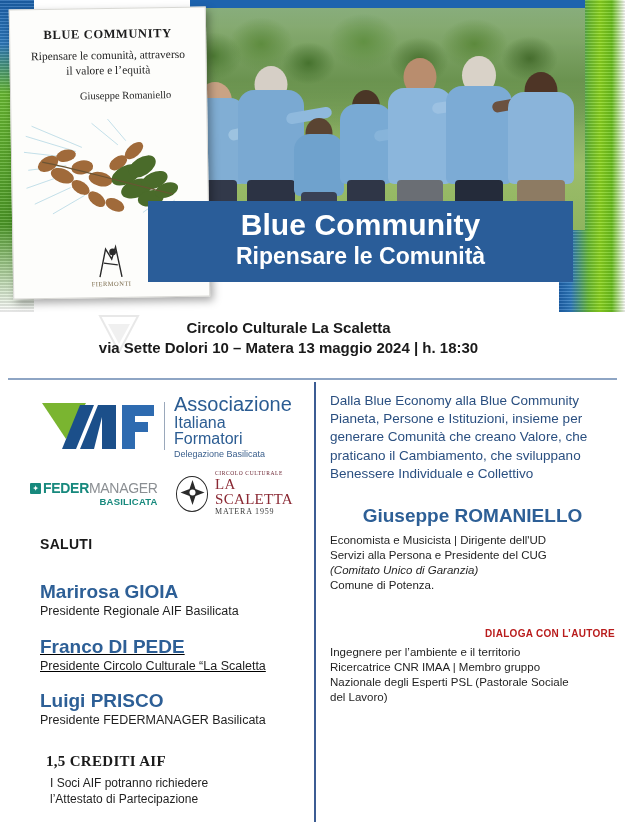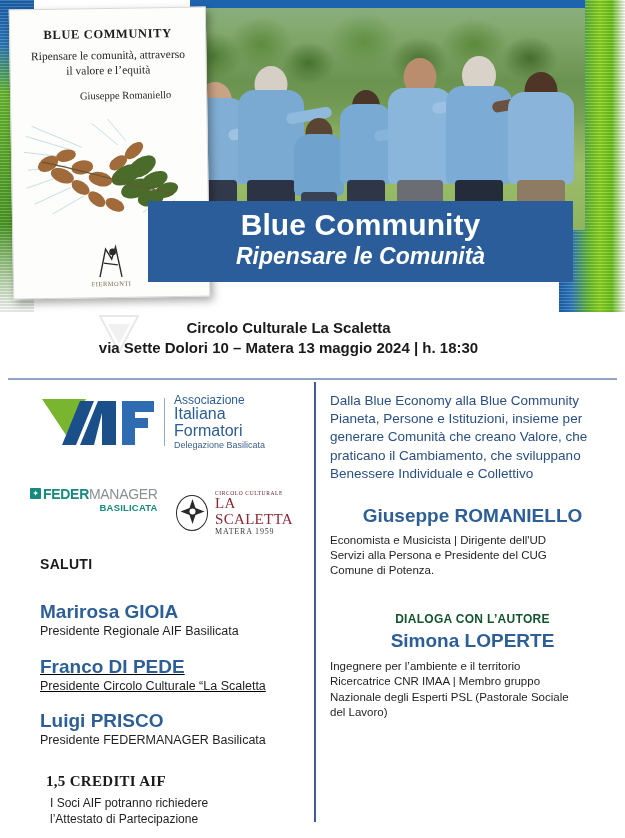--- a/index.html
+++ b/index.html
@@ -133,21 +133,20 @@
   }
   .title-main {
     font-size: 30px;
     font-weight: bold;
     line-height: 1.08;
     letter-spacing: .1px;
   }
   .title-sub {
     font-size: 23px;
     font-weight: bold;
-    font-style: italic;
     line-height: 1.15;
     margin-top: 2px;
   }
 
   
   .venue {
     position: absolute;
     left: 0; top: 318px;
     width: 577px;
     text-align: center;
@@ -205,21 +204,21 @@
   .aif-rule {
     width: 1px;
     height: 48px;
     background: #9aa8bb;
     margin: 0 9px 0 6px;
   }
   .aif-words {
     color: #2b5c92;
     line-height: 1.03;
   }
-  .aif-w1 { font-size: 12px; }
+  .aif-w1 { font-size: 20px; }
   .aif-w2 { font-size: 16px; }
   .aif-w3 { font-size: 16px; }
   .aif-w4 { font-size: 9px; margin-top: 2px; color: #3a5f8c; }
 
   .logo-row2 {
     display: flex;
     align-items: center;
     margin-top: 12px;
     margin-left: 14px;
   }
@@ -232,21 +231,21 @@
     font-size: 8px;
     line-height: 11px;
     text-align: center;
     margin-right: 2px;
     border-radius: 1px;
   }
   .fm-a { color: #17897d; font-size: 14px; font-weight: bold; letter-spacing: -.3px; }
   .fm-b { color: #8b8f93; font-size: 14px; letter-spacing: -.3px; }
   .fm-sub { color: #17897d; font-size: 9.5px; font-weight: bold; letter-spacing: .2px; }
 
-  .ls-logo { display: flex; align-items: center; margin-left: 18px; margin-top: 28px; }
+  .ls-logo { display: flex; align-items: center; margin-left: 18px; }
   .ls-emblem {
     width: 34px; height: 34px;
     border: 1.6px solid #2a2a2a;
     border-radius: 50%;
     position: relative;
     margin-right: 7px;
   }
   .ls-words { line-height: 1.05; }
   .ls-w1 { font-size: 5.5px; color: #6b2330; letter-spacing: .6px; font-family: "Liberation Serif", serif; }
   .ls-w2 { font-size: 15px; color: #8a2833; font-family: "Liberation Serif", serif; letter-spacing: .3px; }
@@ -305,24 +304,24 @@
   }
   .author-bio {
     font-size: 11.5px;
     color: #1f1f1f;
     line-height: 1.32;
     margin-top: 5px;
   }
   .author-bio .ital { font-style: italic; }
 
   .dialoga-title {
-    font-size: 12px;
-    font-weight: bold;
-    color: #14532d;
-    text-align: center;
+    font-size: 10px;
+    font-weight: bold;
+    color: #b91c1c;
+    text-align: right;
     letter-spacing: .3px;
     margin-top: 34px;
   }
   .interlocutor-name {
     font-size: 19px;
     font-weight: bold;
     color: #2d5f96;
     text-align: center;
     line-height: 1.2;
     margin-top: 4px;
@@ -601,26 +600,26 @@
 
   <div class="col-right">
 
     <div class="intro">Dalla Blue Economy alla Blue Community Pianeta, Persone e Istituzioni, insieme per generare Comunità che creano Valore, che praticano il Cambiamento, che sviluppano Benessere Individuale e Collettivo</div>
 
     <div class="author-block">
       <div class="author-name">Giuseppe ROMANIELLO</div>
       <div class="author-bio">
         <div>Economista e Musicista | Dirigente dell'UD</div>
         <div>Servizi alla Persona e Presidente del CUG</div>
+        <div class="ital">(Comitato Unico di Garanzia)</div>
         <div>Comune di Potenza.</div>
       </div>
     </div>
 
     <div class="dialoga-title">DIALOGA CON L’AUTORE</div>
-    <div class="interlocutor-name">Simona LOPERTE</div>
     <div class="interlocutor-bio">
       <div>Ingegnere per l’ambiente e il territorio</div>
       <div>Ricercatrice CNR IMAA | Membro gruppo</div>
       <div><span>Nazionale degli Esperti PSL (</span><span class="ital">Pastorale Sociale</span></div>
       <div><span class="ital">del Lavoro</span><span>)</span></div>
     </div>
   </div>
 
 </div>
 

